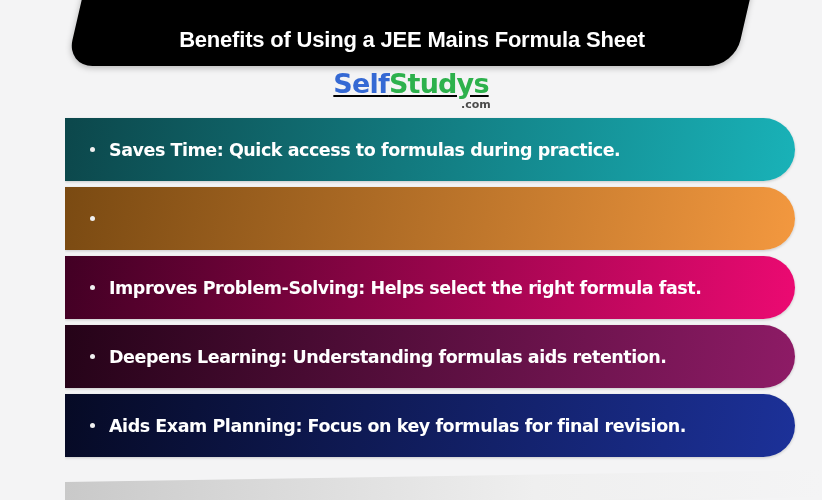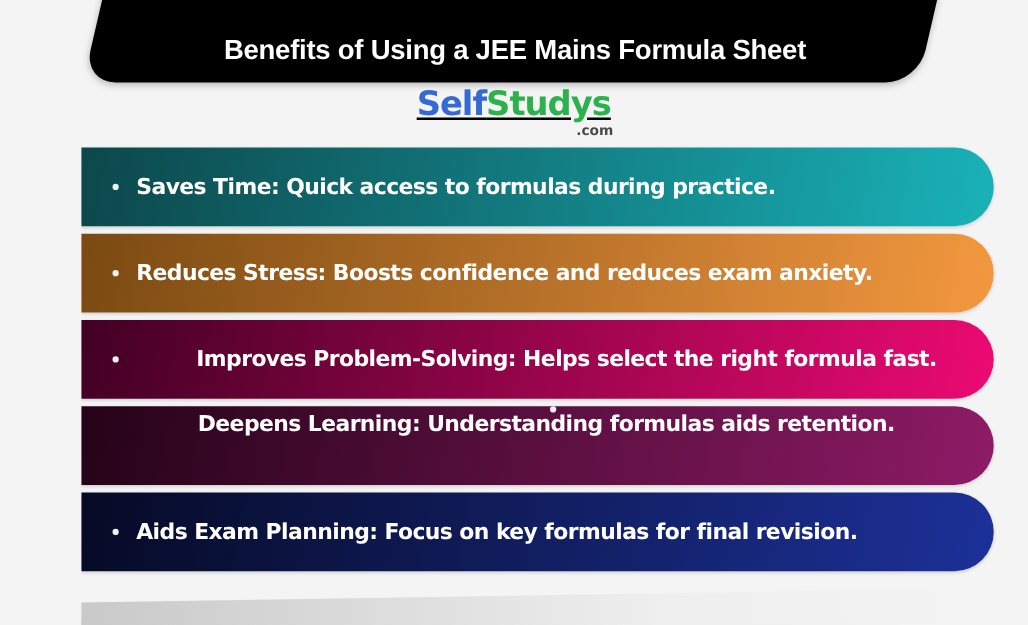--- a/index.html
+++ b/index.html
@@ -165,29 +165,28 @@
 
   <div id="bars">
 
     <div class="bar" style="background: linear-gradient(100deg, rgb(12, 71, 75) 0%, rgb(25, 178, 184) 100%); align-items: center;">
       <span class="bar-dot"></span>
       <span class="bar-text">Saves Time: Quick access to formulas during practice.</span>
     </div>
 
     <div class="bar" style="background: linear-gradient(100deg, rgb(122, 74, 18) 0%, rgb(243, 152, 63) 100%);">
       <span class="bar-dot"></span>
-      <span class="bar-text">Reduces Stress: Boosts confidence and reduces exam anxiety.</span>
-    </div>
-
-    <div class="bar" style="background: linear-gradient(100deg, rgb(66, 0, 36) 0%, rgb(236, 10, 114) 100%); gap: 48px;">
+    </div>
+
+    <div class="bar" style="background: linear-gradient(100deg, rgb(66, 0, 36) 0%, rgb(236, 10, 114) 100%);">
       <span class="bar-dot"></span>
       <span class="bar-text">Improves Problem-Solving: Helps select the right formula fast.</span>
     </div>
 
-    <div class="bar" style="background: linear-gradient(100deg, rgb(37, 3, 24) 0%, rgb(142, 27, 102) 100%); flex-direction: column;">
+    <div class="bar" style="background: linear-gradient(100deg, rgb(37, 3, 24) 0%, rgb(142, 27, 102) 100%);">
       <span class="bar-dot"></span>
       <span class="bar-text">Deepens Learning: Understanding formulas aids retention.</span>
     </div>
 
     <div class="bar" style="background: linear-gradient(100deg, rgb(6, 10, 37) 0%, rgb(28, 49, 153) 100%);">
       <span class="bar-dot"></span>
       <span class="bar-text">Aids Exam Planning: Focus on key formulas for final revision.</span>
     </div>
 
   </div>

